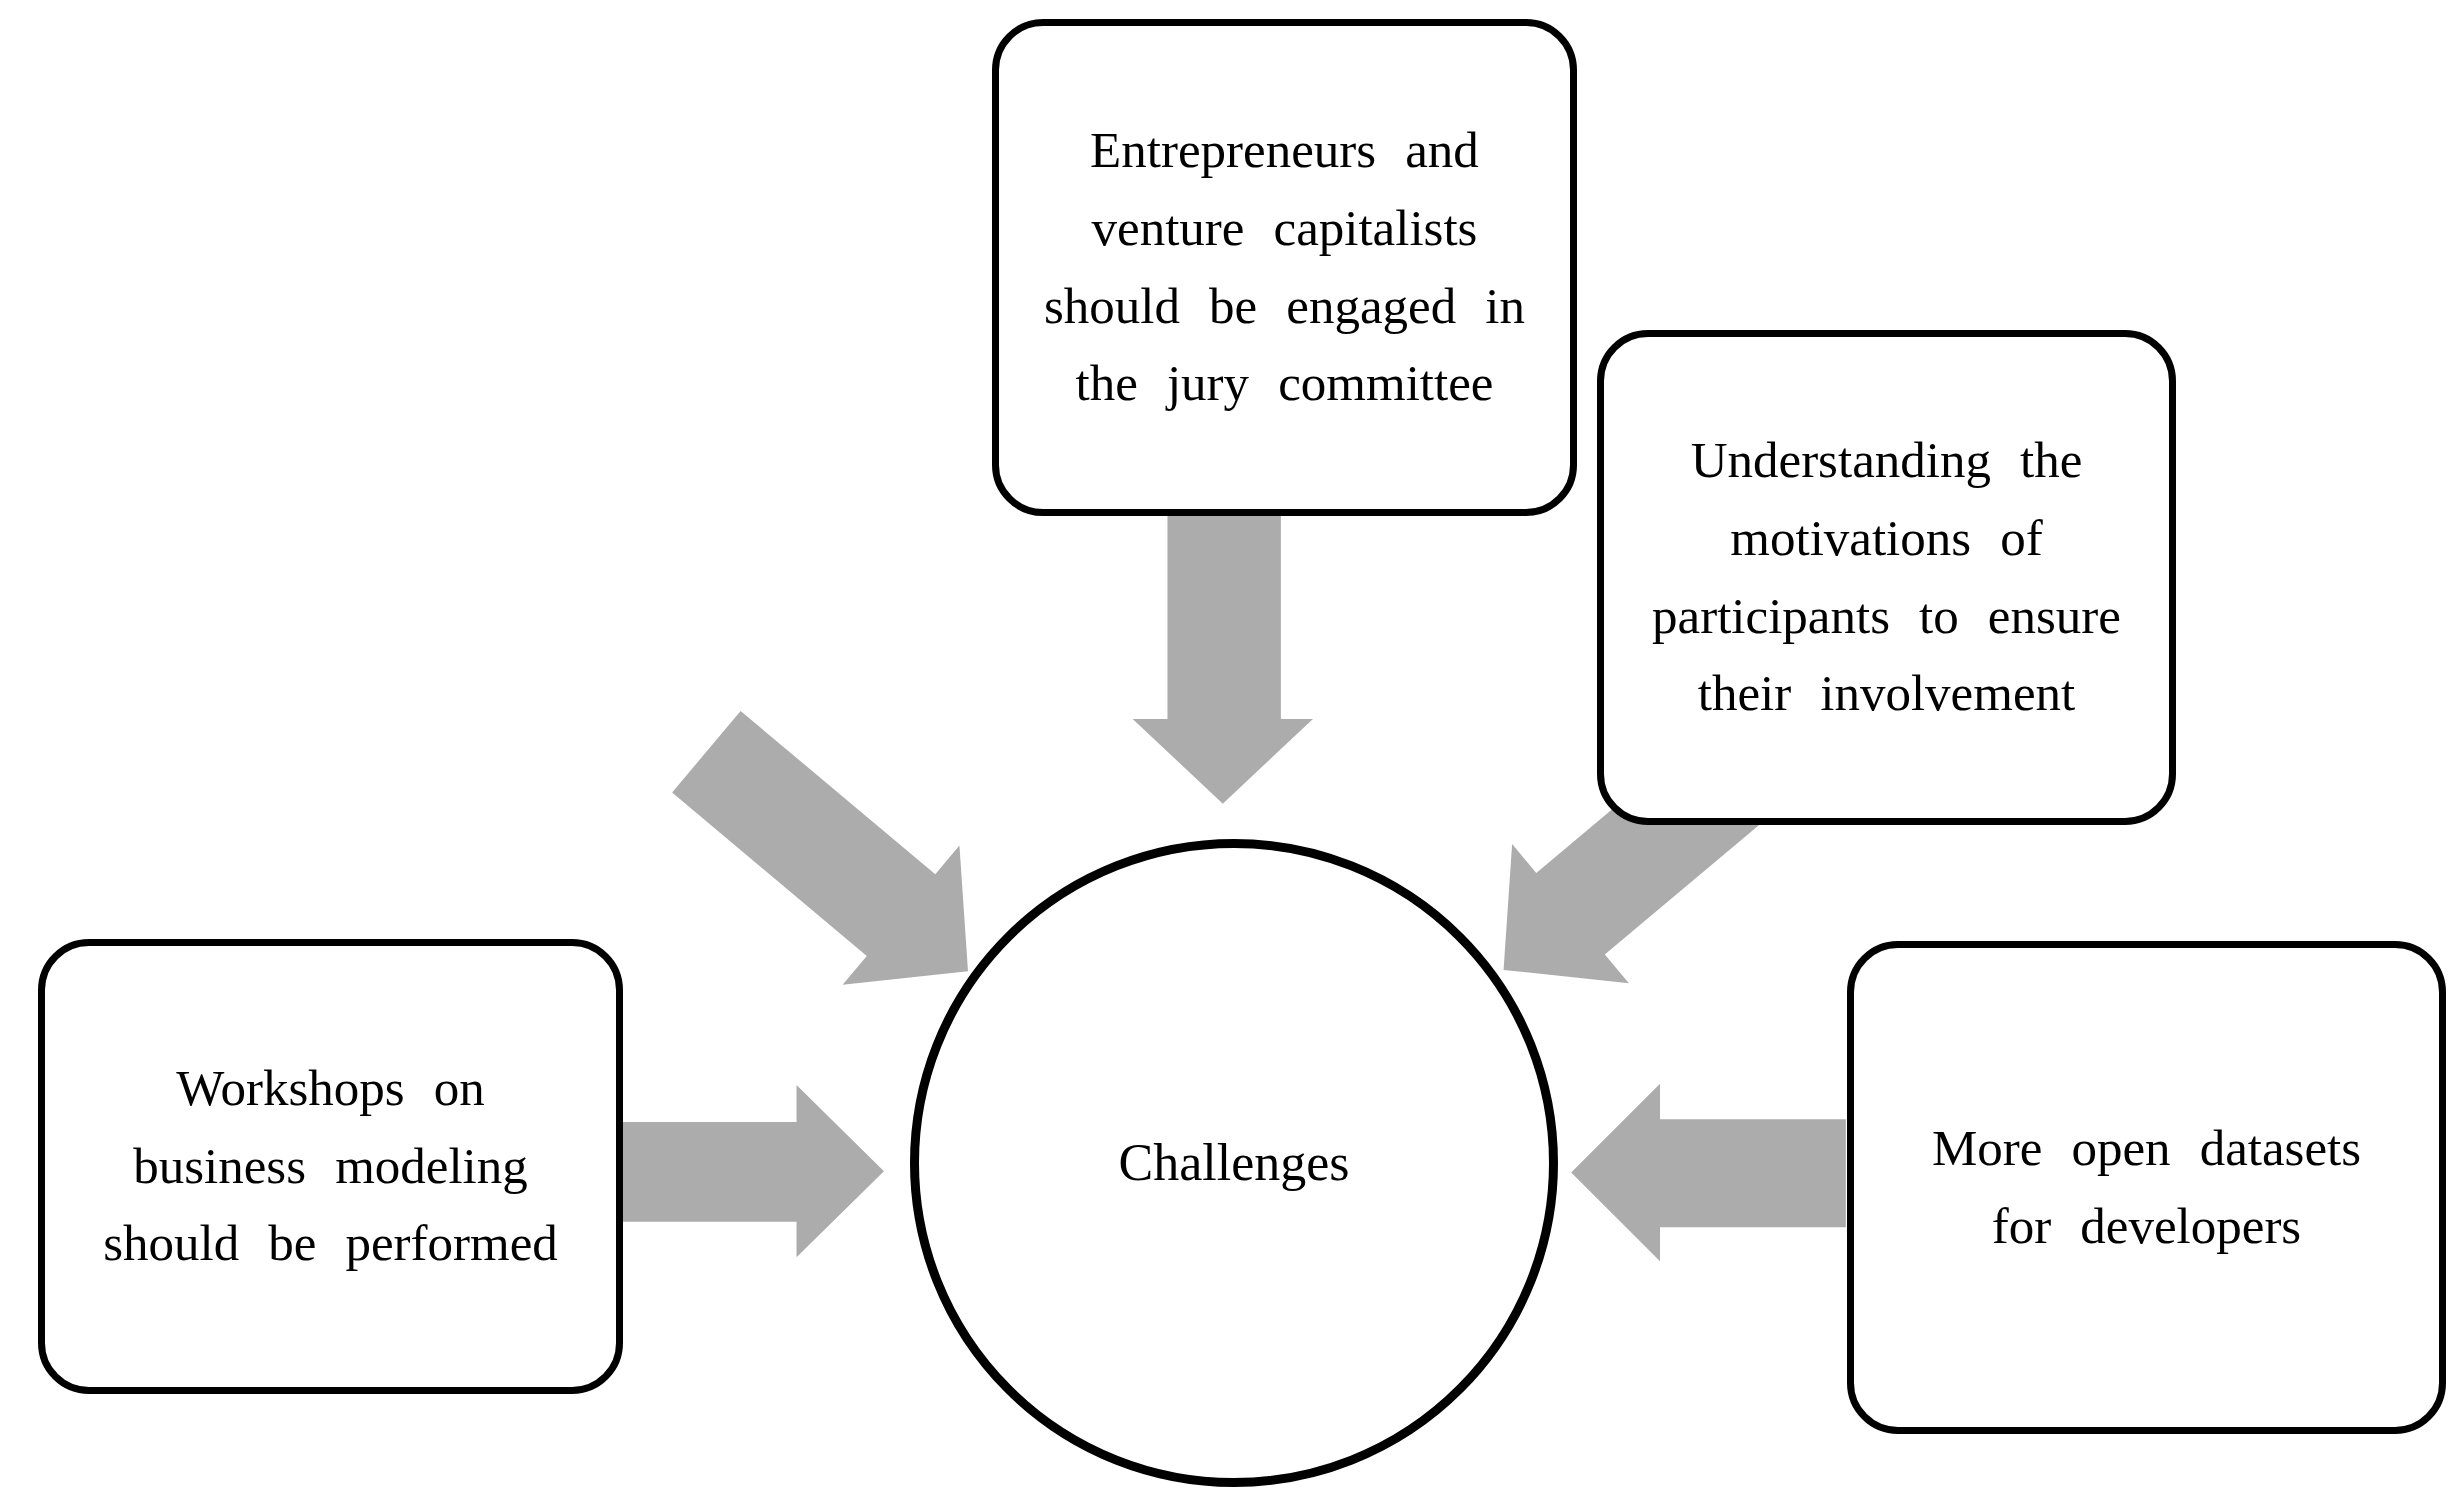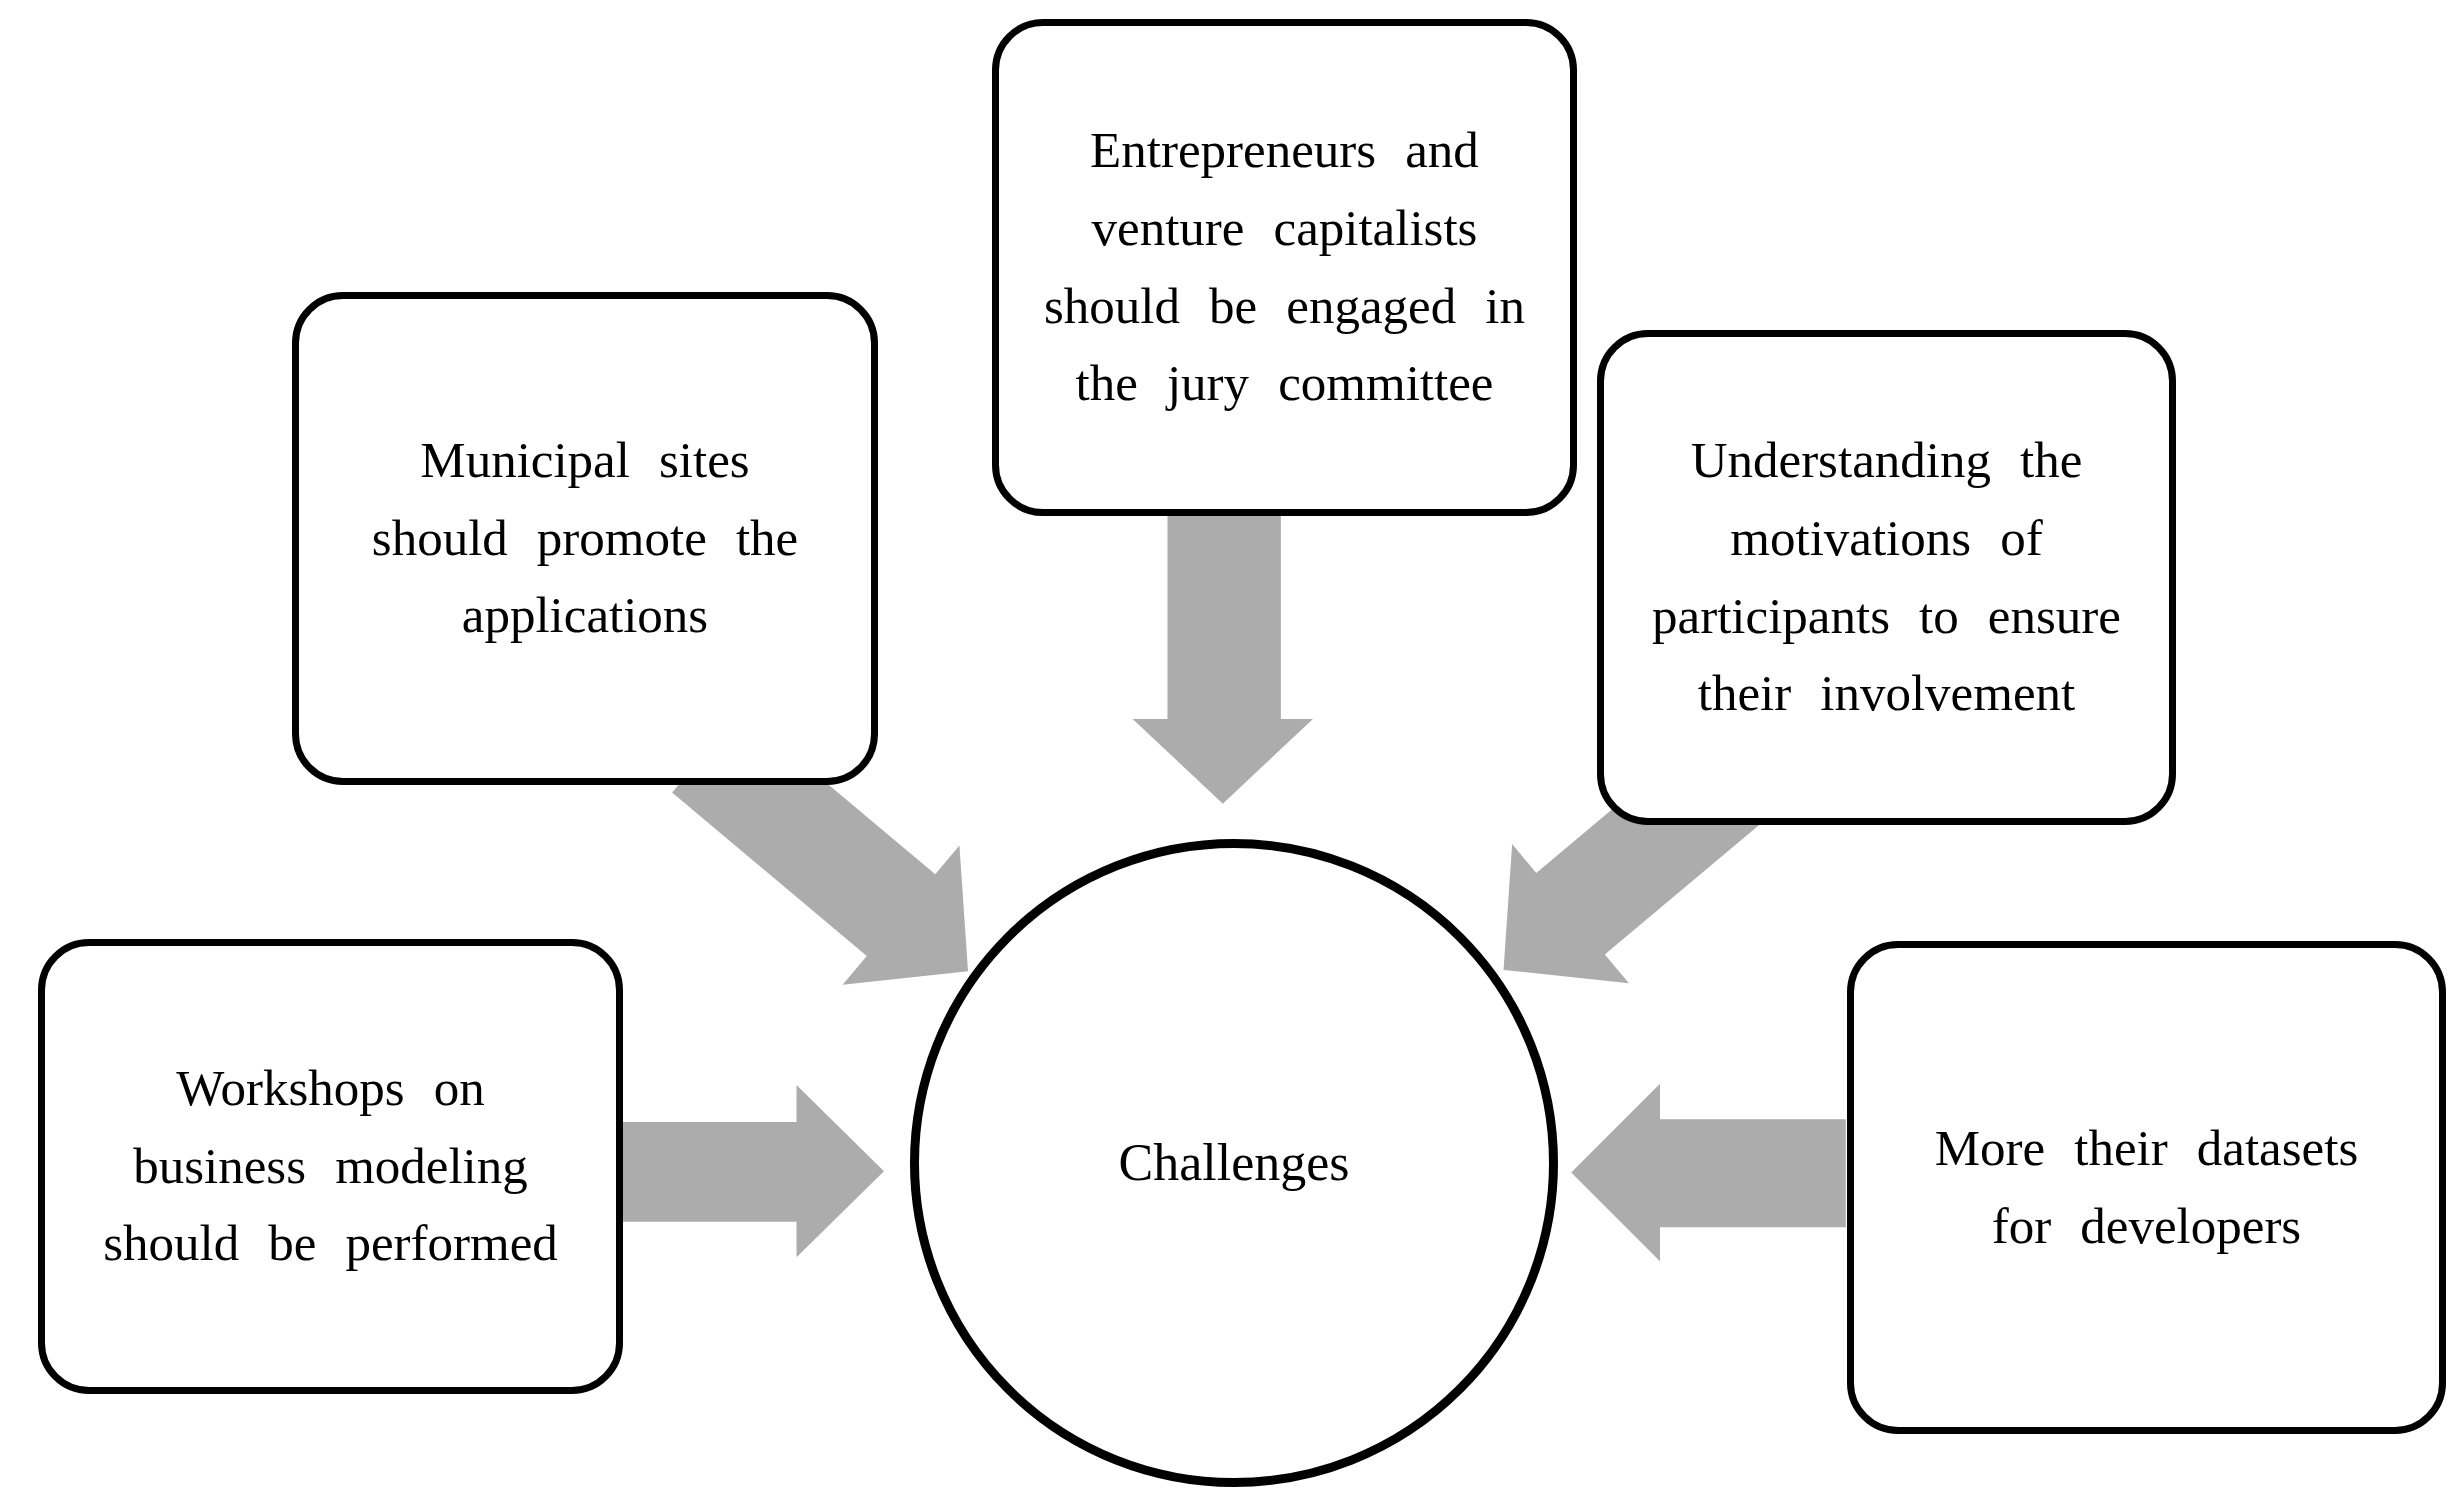--- a/index.html
+++ b/index.html
@@ -53,37 +53,34 @@
 
     <polygon fill="#ACACAC" points="908,1642 1166,1642 1166,1588 1294,1714 1166,1840 1166,1788 908,1788"></polygon>
 
     <polygon fill="#ACACAC" points="2702,1638 2430,1638 2430,1586 2300,1716 2430,1846 2430,1796 2702,1796"></polygon>
 
     <polygon fill="#ACACAC" points="0,-78 372,-78 372,-133 500,0 372,133 372,78 0,78" transform="translate(1034,1100) rotate(40)"></polygon>
 
     <polygon fill="#ACACAC" points="0,-78 372,-78 372,-133 500,0 372,133 372,78 0,78" transform="translate(2584,1098) rotate(140)"></polygon>
   </svg>
 
-  <div class="node" style="left:292px; top:292px; width:586px; height:493px;">Municipal sites
-should promote the
-applications</div>
 
   <div class="node" style="left:944px; top:19px; width:585px; height:497px;margin-left:48px;">Entrepreneurs and
 venture capitalists
 should be engaged in
 the jury committee</div>
 
   <div class="node" style="left:1597px; top:291px; width:579px; height:495px;margin-top:39px;">Understanding the
 motivations of
 participants to ensure
 their involvement</div>
 
   <div class="node" style="left:38px; top:939px; width:585px; height:455px;">Workshops on
 business modeling
 should be performed</div>
 
-  <div class="node" style="left:1847px; top:941px; width:599px; height:493px;">More their datasets
+  <div class="node" style="left:1847px; top:941px; width:599px; height:493px;">More open datasets
 for developers</div>
 
   <div class="node circle" style="left:910px; top:839px; width:648px; height:648px;">Challenges</div>
 
 </div>
 
 
 </body></html>

